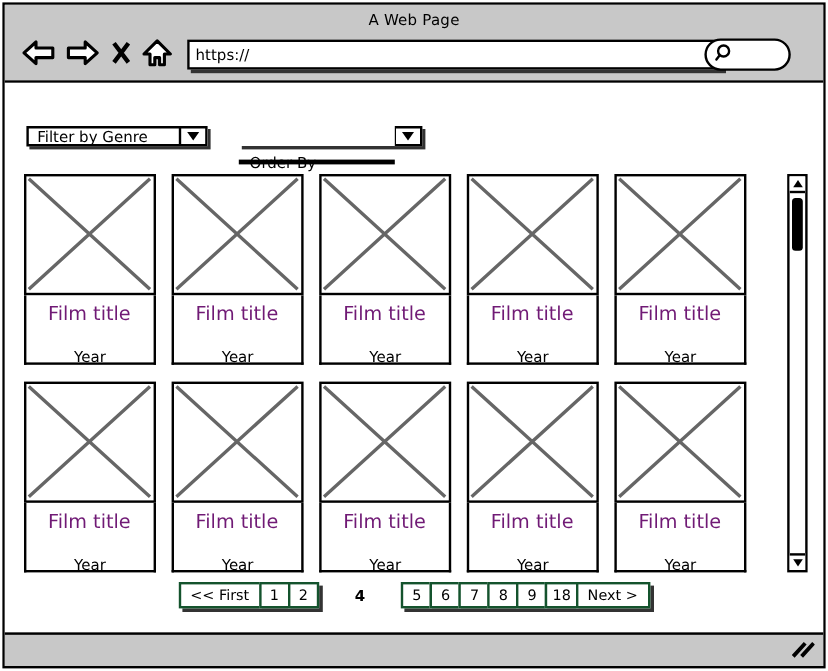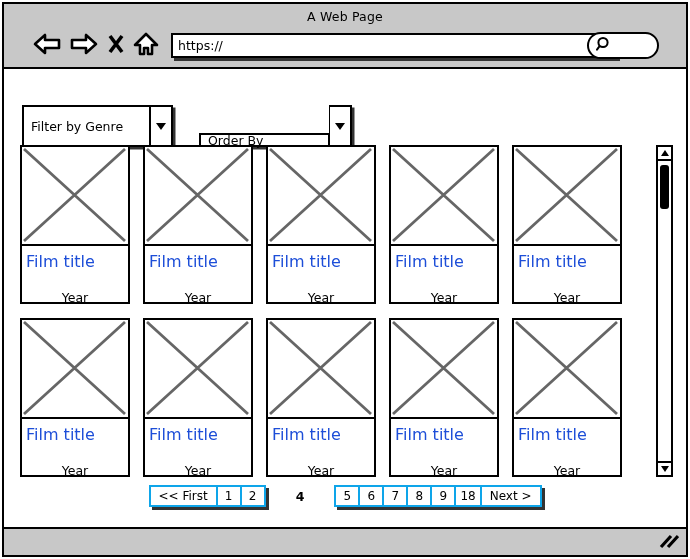--- a/index.html
+++ b/index.html
@@ -50,21 +50,20 @@
     font-size: 12.5px;
     color: #000;
     letter-spacing: .2px;
   }
   .nav-row {
     position: absolute;
     top: 26px;
     left: 0;
     right: 17px;
     height: 34px;
-    margin-left: 15px;
   }
   .nav-icons {
     position: absolute;
     left: 13px;
     top: 0;
     display: flex;
     align-items: center;
     gap: 7px;
     height: 32px;
   }
@@ -112,21 +111,21 @@
   
   .filter-row {
     position: absolute;
     left: 18px;
     top: 36px;
     display: flex;
     gap: 26px;
   }
   .select {
     display: flex;
-    height: 42px;
+    height: 17px;
     box-shadow: 2.5px 2.5px 0 rgba(0,0,0,.8);
   }
   .select-field {
     box-sizing: border-box;
     border: 2px solid #000;
     border-right: 1px solid #000;
     background: #fff;
     display: flex;
     align-items: center;
     padding-left: 7px;
@@ -183,22 +182,22 @@
     box-sizing: border-box;
     border: 2.5px solid #000;
     border-top: 0;
     background: #ffffff;
     display: flex;
     flex-direction: column;
     justify-content: center;
   }
   .card-title {
     font-size: 16px;
-    color: #1d4ed8;
-    padding-left: 4px;
+    color: #701a75;
+    padding-left: 18px;
     line-height: 1.15;
     margin-top: 10px;
   }
   .card-year {
     font-size: 12.5px;
     color: #000;
     text-align: center;
     margin-top: 18px;
   }
 
@@ -259,21 +258,21 @@
     align-items: center;
     justify-content: center;
   }
   .pager-group {
     display: flex;
     box-shadow: 3px 3px 0 rgba(0,0,0,.8);
   }
   .pager-btn {
     box-sizing: border-box;
     height: 22px;
-    border: 2px solid #0ea5e9;
+    border: 2px solid #14532d;
     background: #ffffff;
     display: flex;
     align-items: center;
     justify-content: center;
     font-size: 12px;
     color: #000;
     padding: 0 8px;
     margin-left: -2px;
     white-space: nowrap;
   }

